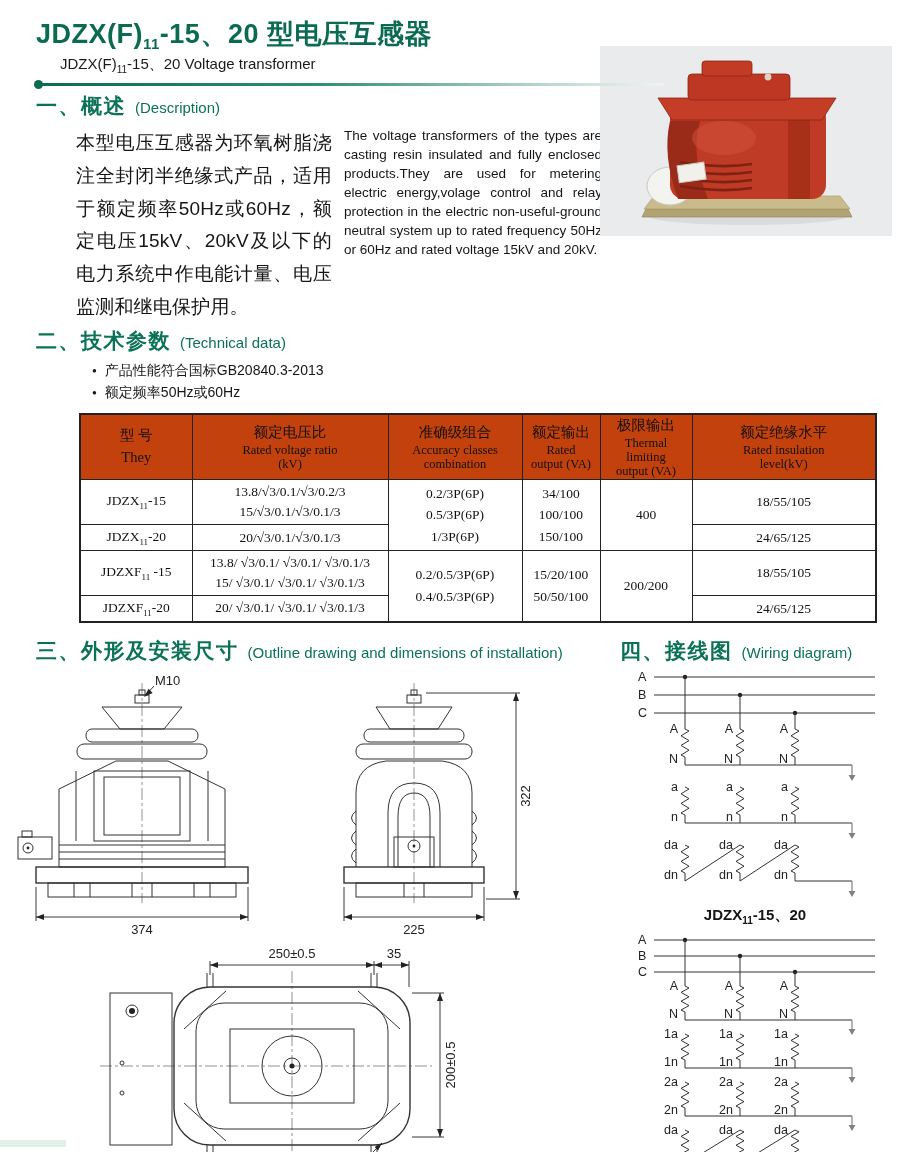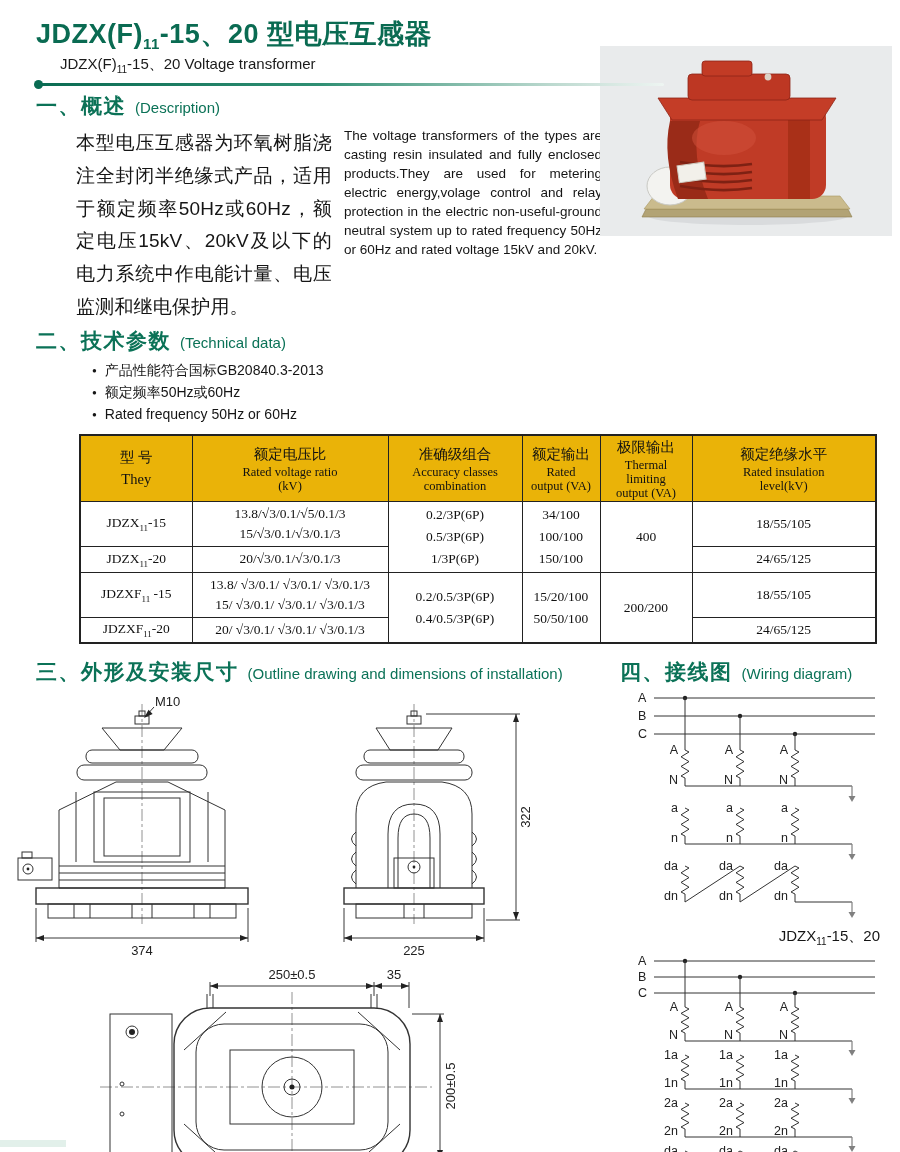--- a/index.html
+++ b/index.html
@@ -42,38 +42,38 @@
   
   .bullets{margin:5px 0 0 92px;font-size:14px;line-height:1.55;}
   .bullet::before{content:"●";font-size:8px;vertical-align:2px;margin-right:8px;}
   
   table.spec{
     border-collapse:collapse;table-layout:fixed;width:796px;margin:9px 0 0 79px;
     font-family:"Liberation Serif",serif;color:#111;text-align:center;
     border:2px solid var(--line);
   }
   table.spec td{border:1px solid var(--line);padding:1px 2px;vertical-align:middle;}
-  .thead-bg{background:#eab308;}
+  .thead-bg{background:#c2410c;}
   .hz{font-size:14.5px;line-height:1.35;}
   .he{font-size:12.5px;line-height:1.12;}
   td.body-cell{font-size:13.5px;}
   td.body-cell sub{font-size:9px;}
   .cell-lines div{line-height:1.5;}
   .cell-lines-sp div{line-height:1.62;}
   tr.r-tall{height:45px;}
   tr.r-short{height:26px;}
   tr.hrow{height:66px;}
   
   .bottom{display:flex;margin-top:10px;}
   .bottom-left{width:618px;}
   .bottom-right{width:272px;}
   .views{margin:6px 0 0 14px;}
   .bottomview{margin:0 0 0 92px;}
   .wire-wrap{margin-left:12px;}
-  .wire-caption{width:250px;text-align:right;font-weight:normal;font-size:15px;margin:1px 0 4px 0;}
+  .wire-caption{width:250px;text-align:center;font-weight:bold;font-size:15px;margin:1px 0 4px 0;}
   .wire-caption sub{font-size:10px;}
   
   svg .ln{stroke:#333;stroke-width:1;fill:none;}
   svg .ln2{stroke:#333;stroke-width:1.4;fill:none;}
   svg .cl{stroke:#777;stroke-width:0.8;fill:none;stroke-dasharray:12 3 3 3;}
   svg .dim{stroke:#222;stroke-width:0.9;fill:none;}
   svg .ah{fill:#222;stroke:none;}
   svg .dot{fill:#222;stroke:none;}
   svg text{font-family:"Liberation Sans",sans-serif;fill:#222;}
   svg .dtx{font-size:13px;}
@@ -128,21 +128,20 @@
     <div class="desc-en">The voltage transformers of the types are casting resin insulated and fully enclosed products.They are used for metering electric energy,volage control and relay protection in the electric non-useful-ground neutral system up to rated frequency 50Hz or 60Hz and rated voltage 15kV and 20kV.</div>
   </div>
 
   <div class="sec-h">
     <span class="zh">二、技术参数</span>
     <span class="en">(Technical data)</span>
   </div>
   <div class="bullets">
     <div class="bullet">产品性能符合国标GB20840.3-2013</div>
     <div class="bullet">额定频率50Hz或60Hz</div>
-    <div class="bullet">Rated frequency 50Hz or 60Hz</div>
   </div>
 
   <table class="spec">
     <colgroup>
       <col style="width:112px">
         <col style="width:196px">
         <col style="width:134px">
       <col style="width:78px">
         <col style="width:92px">
         <col style="width:184px">
@@ -178,21 +177,21 @@
         </td>
         <td>
           <div class="hz">额定绝缘水平</div>
           <div class="he">Rated insulation</div>
           <div class="he">level(kV)</div>
         </td>
       </tr>
       <tr class="r-tall">
         <td class="body-cell"><span>JDZX</span><sub>11</sub><span>-15</span></td>
         <td class="body-cell cell-lines">
-            <div>13.8/√3/0.1/√5/0.1/3</div>
+            <div>13.8/√3/0.1/√3/0.2/3</div>
             <div>15/√3/0.1/√3/0.1/3</div>
           </td>
         <td class="body-cell cell-lines-sp" rowspan="2">
             <div>0.2/3P(6P)</div>
             <div>0.5/3P(6P)</div>
             <div>1/3P(6P)</div>
           </td>
         <td class="body-cell cell-lines-sp" rowspan="2">
             <div>34/100</div>
             <div>100/100</div>

